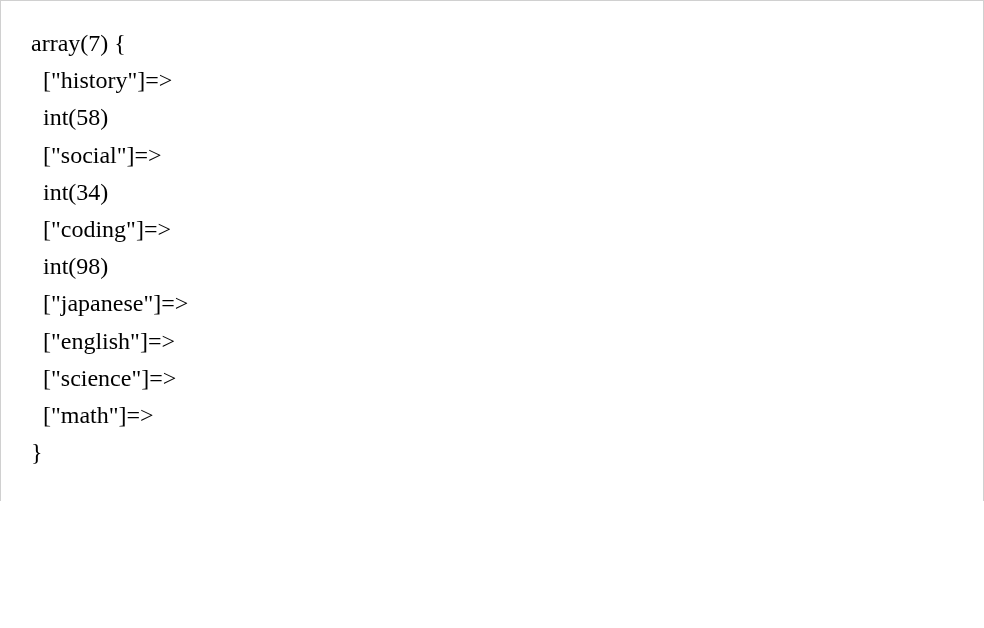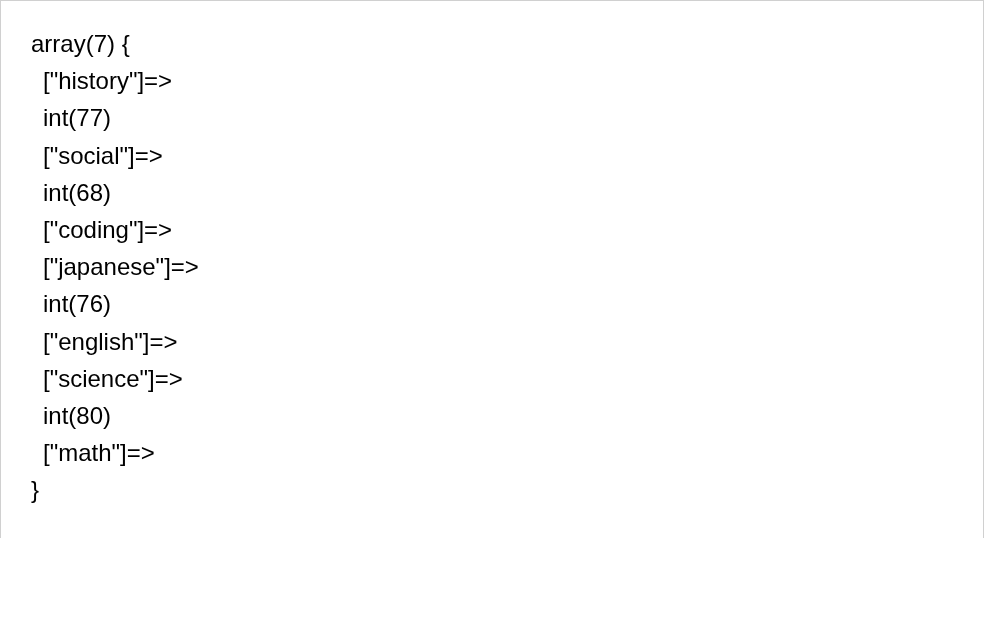--- a/index.html
+++ b/index.html
@@ -16,35 +16,35 @@
       border: 1px solid #d0d0d0;
       border-bottom: none;
       padding: 24px 30px 30px 30px;
       font-size: 24px;
       line-height: 1.55;
       color: #000;
       font-weight: 400;
     }
     .code-line {
       white-space: pre;
+      font-family: Liberation Serif, serif;
     }
     .indent {
       padding-left: 0.5em;
     }
   </style>
 </head>
 <body>
 
 <div class="code-block">
   <div class="code-line">array(7) {</div>
   <div class="code-line indent">["history"]=&gt;</div>
-  <div class="code-line indent">int(77)</div>
+  <div class="code-line indent">int(58)</div>
   <div class="code-line indent">["social"]=&gt;</div>
-  <div class="code-line indent">int(68)</div>
+  <div class="code-line indent">int(34)</div>
   <div class="code-line indent">["coding"]=&gt;</div>
+  <div class="code-line indent">int(98)</div>
   <div class="code-line indent">["japanese"]=&gt;</div>
-  <div class="code-line indent">int(76)</div>
   <div class="code-line indent">["english"]=&gt;</div>
   <div class="code-line indent">["science"]=&gt;</div>
-  <div class="code-line indent">int(80)</div>
   <div class="code-line indent">["math"]=&gt;</div>
   <div class="code-line">}</div>
 </div>
 
 </body></html>

